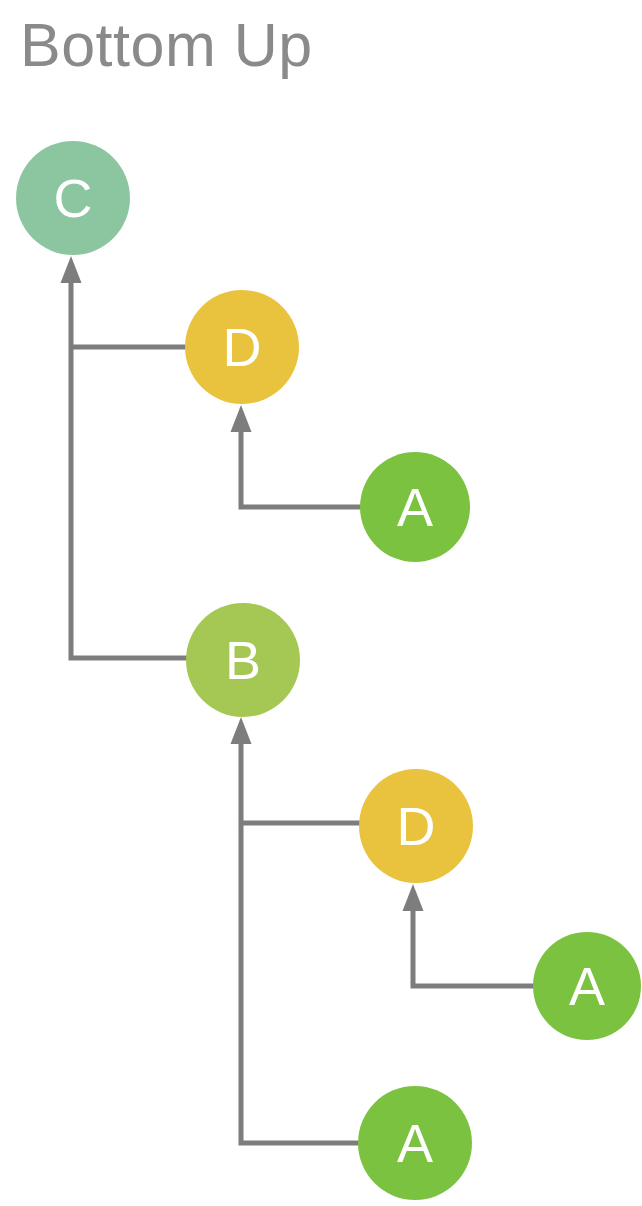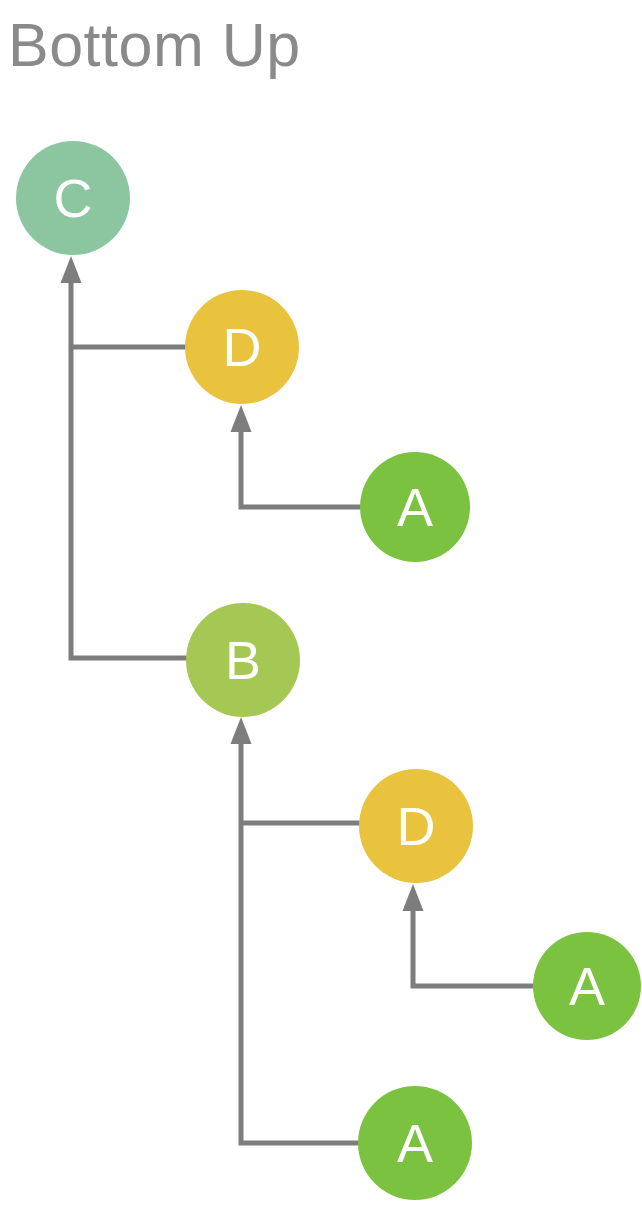--- a/index.html
+++ b/index.html
@@ -11,21 +11,21 @@
   .stage {
     position: relative;
     width: 642px;
     height: 1206px;
     background: #ffffff;
     overflow: hidden;
   }
   .diagram-title {
     position: absolute;
     top: 10px;
-    left: 8px;
+    left: 20px;
     margin: 0;
     font-size: 61px;
     font-weight: 300;
     letter-spacing: 0.5px;
     color: #8a8a8a;
     white-space: nowrap;
   }
   svg.tree {
     position: absolute;
     left: 0;

